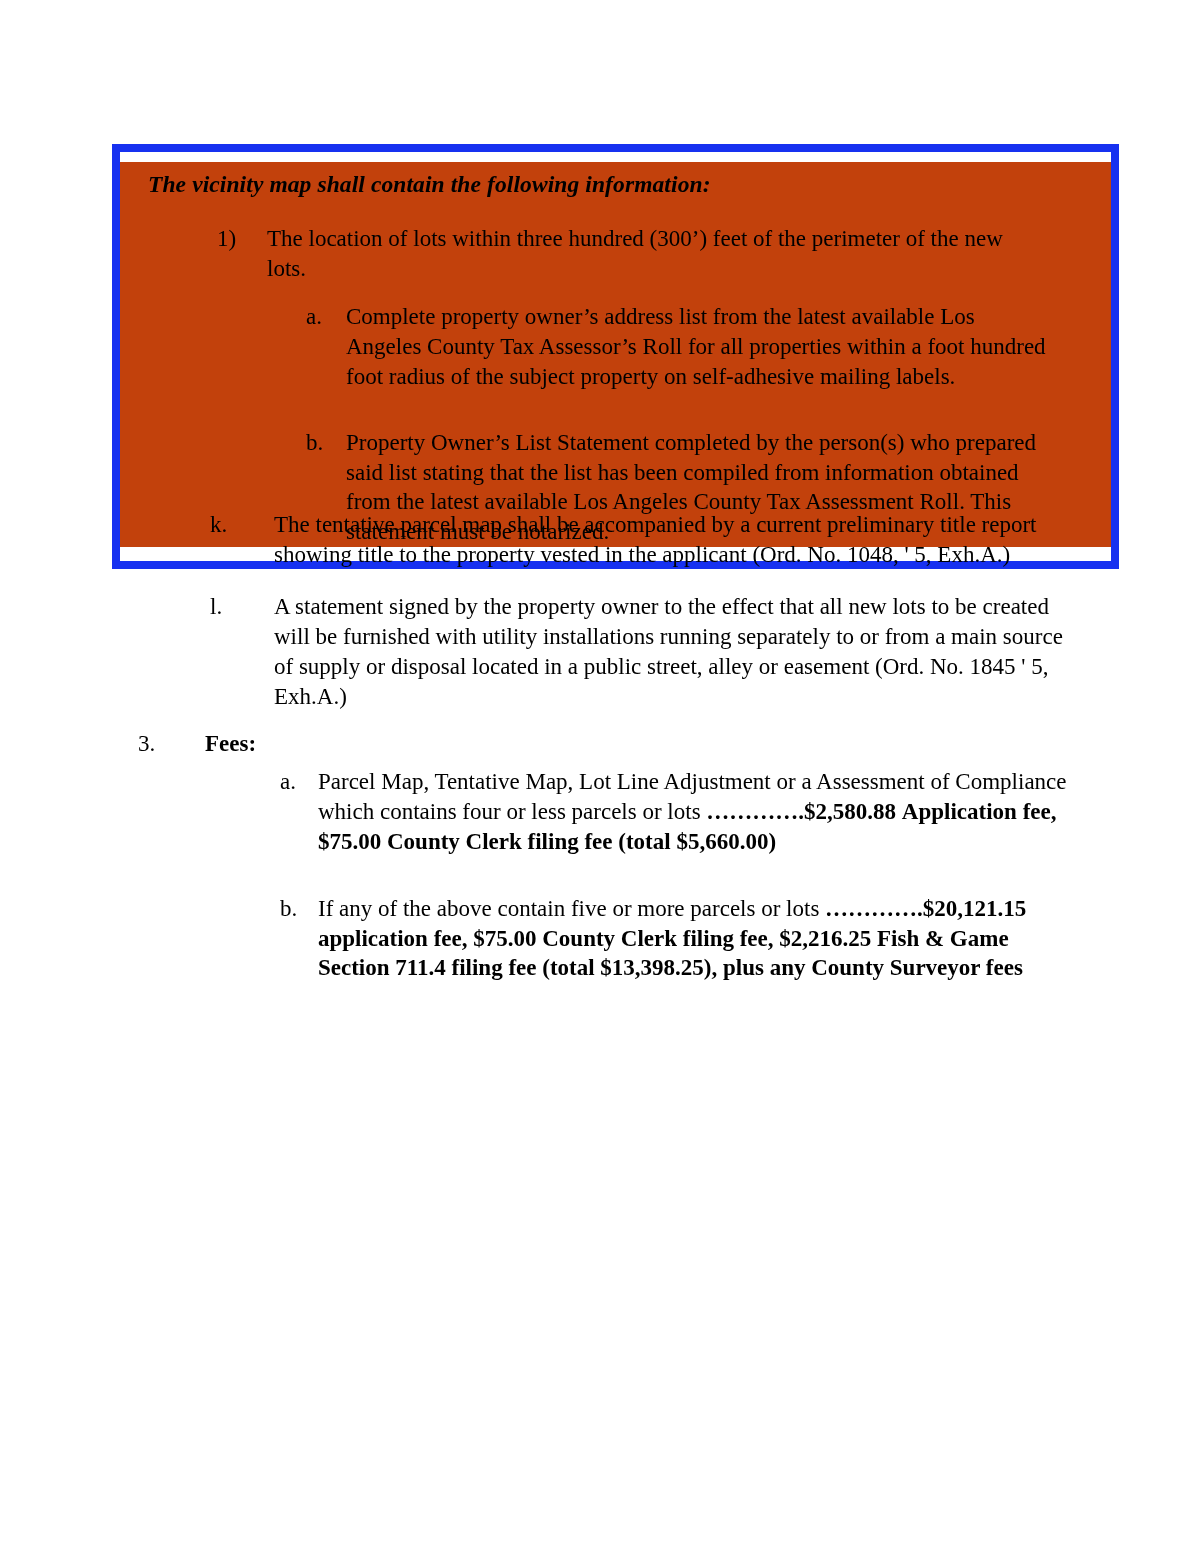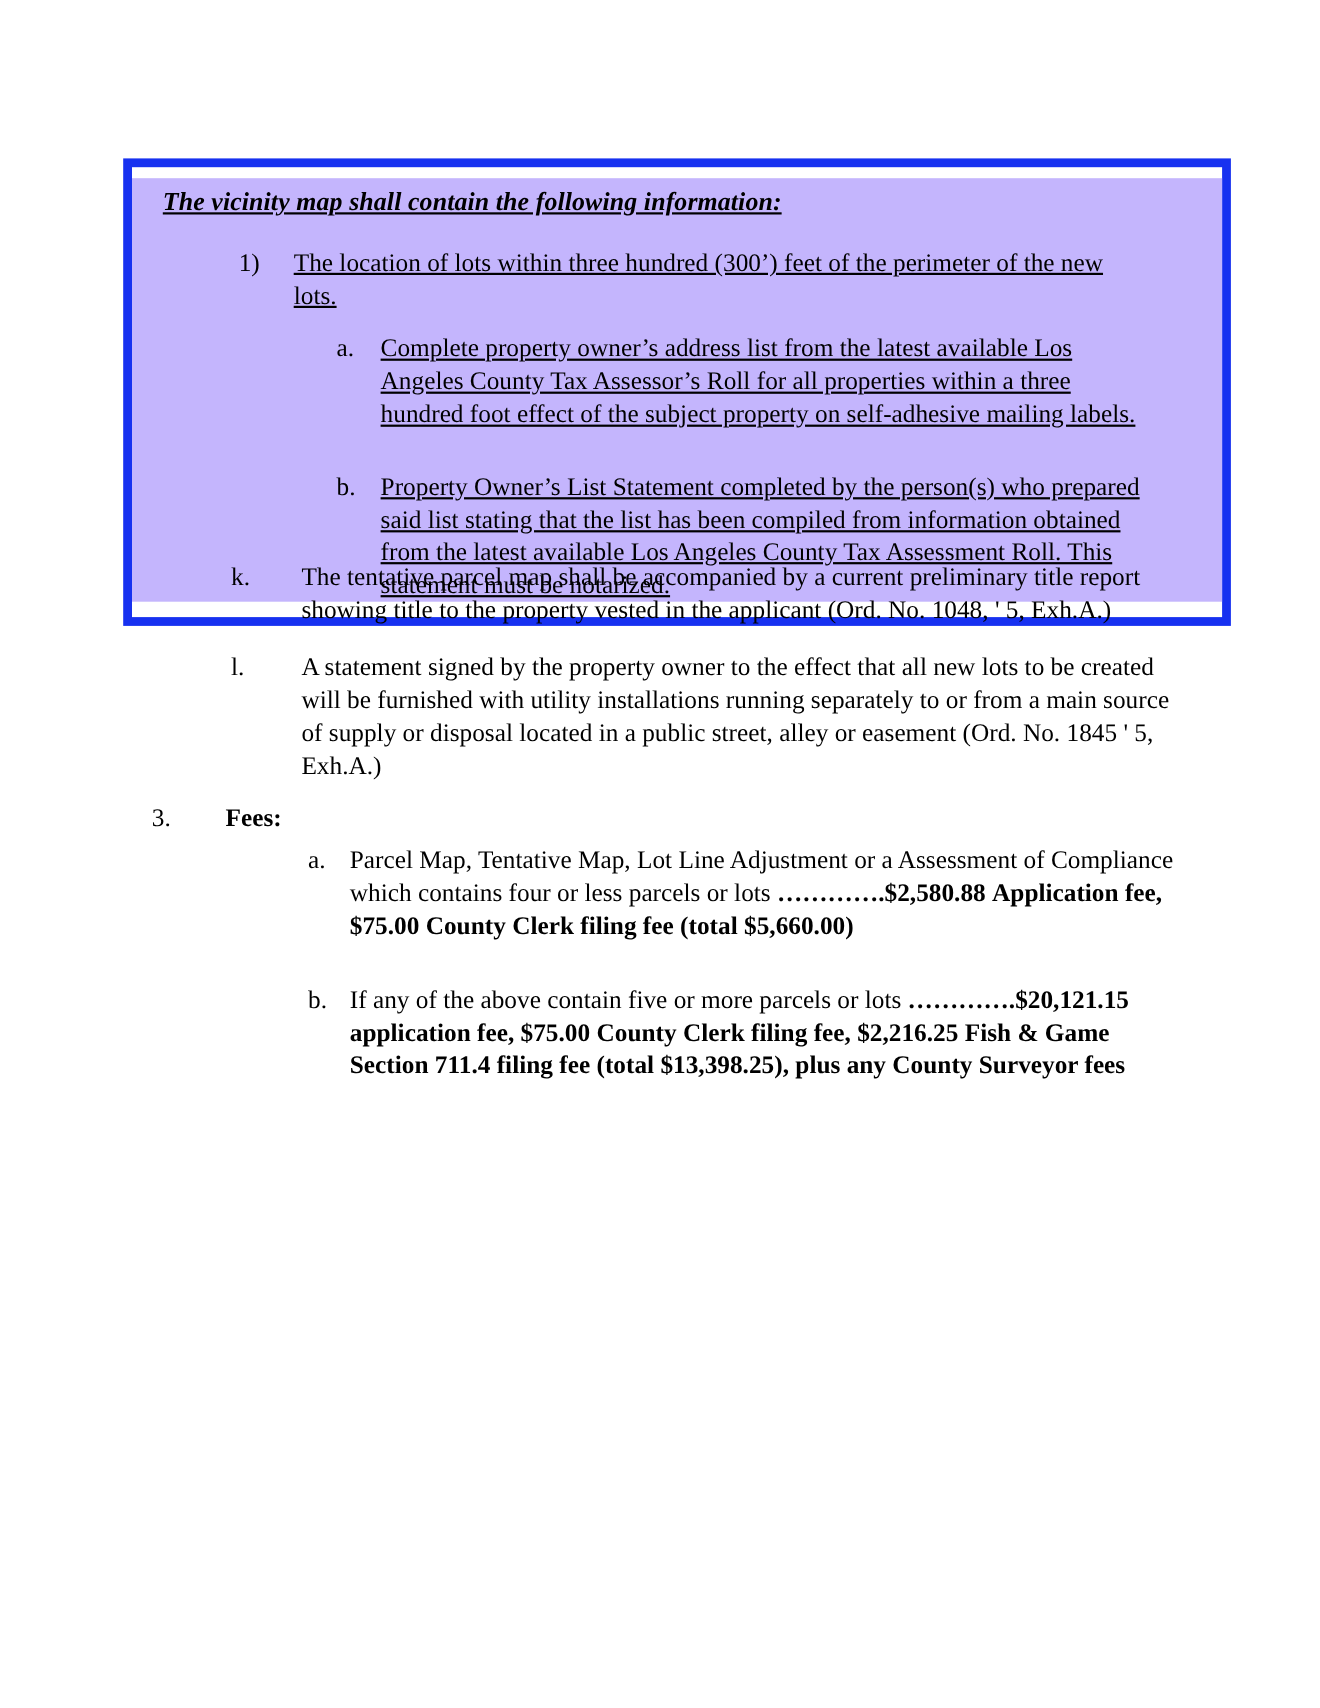--- a/index.html
+++ b/index.html
@@ -29,23 +29,22 @@
     left: 112px;
     top: 144px;
     width: 991px;           
     box-sizing: content-box;
     border: 8px solid #1731f0;
     background: #ffffff;
     padding: 10px 0 14px 0;
   }
   .callout-inner {
     position: relative;
-    background: #c4b5fd;
+    background: #c2410c;
     padding: 2px 0 0 0;
-    text-decoration: underline;
   }
 
   .callout-heading {
     font-weight: bold;
     font-style: italic;
     font-size: 23.5px;
     line-height: 1.2;
     margin: 6px 0 0 28px;
     letter-spacing: 0.1px;
   }
@@ -150,21 +149,21 @@
 
       <div class="callout-heading">The vicinity map shall contain the following information:</div>
 
       <div class="row lvl1">
         <span class="marker">1)</span>
         <span class="body">The location of lots within three hundred (300’) feet of the perimeter of the new lots.</span>
       </div>
 
       <div class="row lvl2">
         <span class="marker">a.</span>
-        <span class="body">Complete property owner’s address list from the latest available Los Angeles County Tax Assessor’s Roll for all properties within a three hundred foot effect of the subject property on self-adhesive mailing labels.</span>
+        <span class="body">Complete property owner’s address list from the latest available Los Angeles County Tax Assessor’s Roll for all properties within a foot hundred foot radius of the subject property on self-adhesive mailing labels.</span>
       </div>
 
       <div class="row lvl2 gap">
         <span class="marker">b.</span>
         <span class="body">Property Owner’s List Statement completed by the person(s) who prepared said list stating that the list has been compiled from information obtained from the latest available Los Angeles County Tax Assessment Roll.  This statement must be notarized.</span>
       </div>
 
     </div>
   </div>
 

